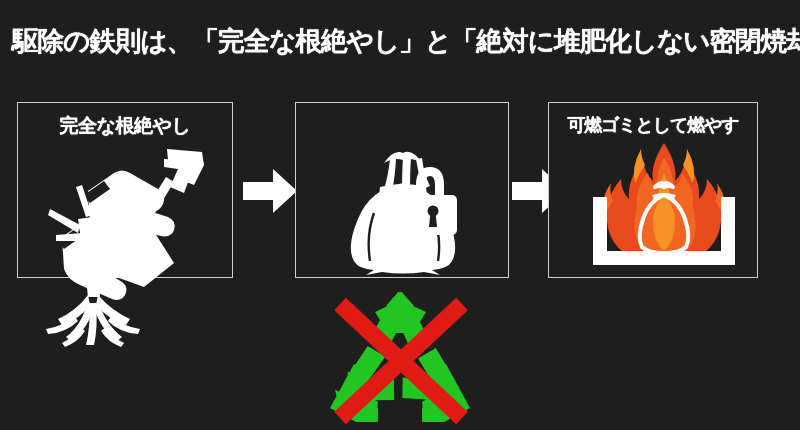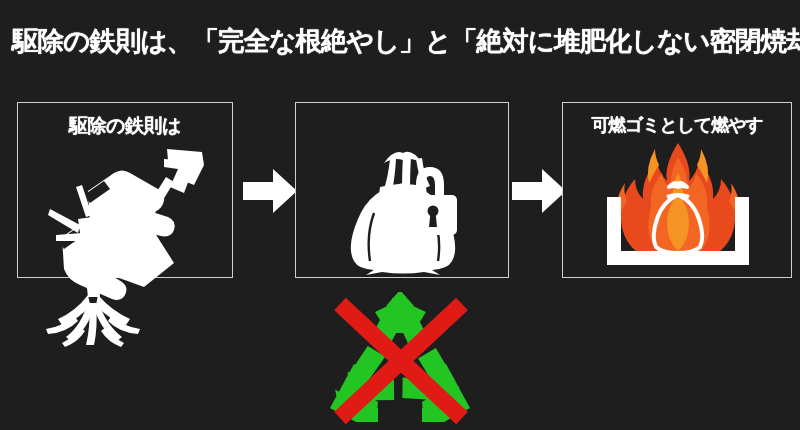--- a/index.html
+++ b/index.html
@@ -42,21 +42,21 @@
   .panel {
     position: absolute;
     top: 102px;
     height: 176px;
     border: 1.5px solid #cfcfcf;
     box-sizing: border-box;
     background: #1e1e1e;
   }
   #panel-1 { left: 17px;  width: 216px; }
   #panel-2 { left: 295px; width: 214px; }
-  #panel-3 { left: 562px; width: 230px; }
+  #panel-3 { left: 548px; width: 210px; }
 
   .panel-label {
     position: absolute;
     left: 0;
     top: 10px;
     width: 100%;
     text-align: center;
     color: #ffffff;
     font-size: 19px;
     font-weight: bold;
@@ -109,21 +109,21 @@
   }
 </style>
 </head>
 <body>
 
 <div id="infographic">
 
   <div class="headline">駆除の鉄則は、「完全な根絶やし」と「絶対に堆肥化しない密閉焼却」です。</div>
 
   <div class="panel" id="panel-1">
-    <div class="panel-label">駆除の鉄則は</div>
+    <div class="panel-label">完全な根絶やし</div>
     <div class="panel-art">
       <svg width="216" height="200" viewBox="0 0 216 200" xmlns="http://www.w3.org/2000/svg">
         <g fill="#ffffff">
 
           <path d="M92 104 L128 80 L156 124 L126 148 L104 140 Z"></path>
 
           <path d="M118 86 L148 38 L156 43 L126 92 Z"></path>
 
           <path d="M146 20 L178 22 L166 54 L152 48 L160 30 L146 28 Z"></path>
           <path d="M149 10 L184 13 L186 26 L176 46 L166 42 L176 24 L150 21 Z"></path>

